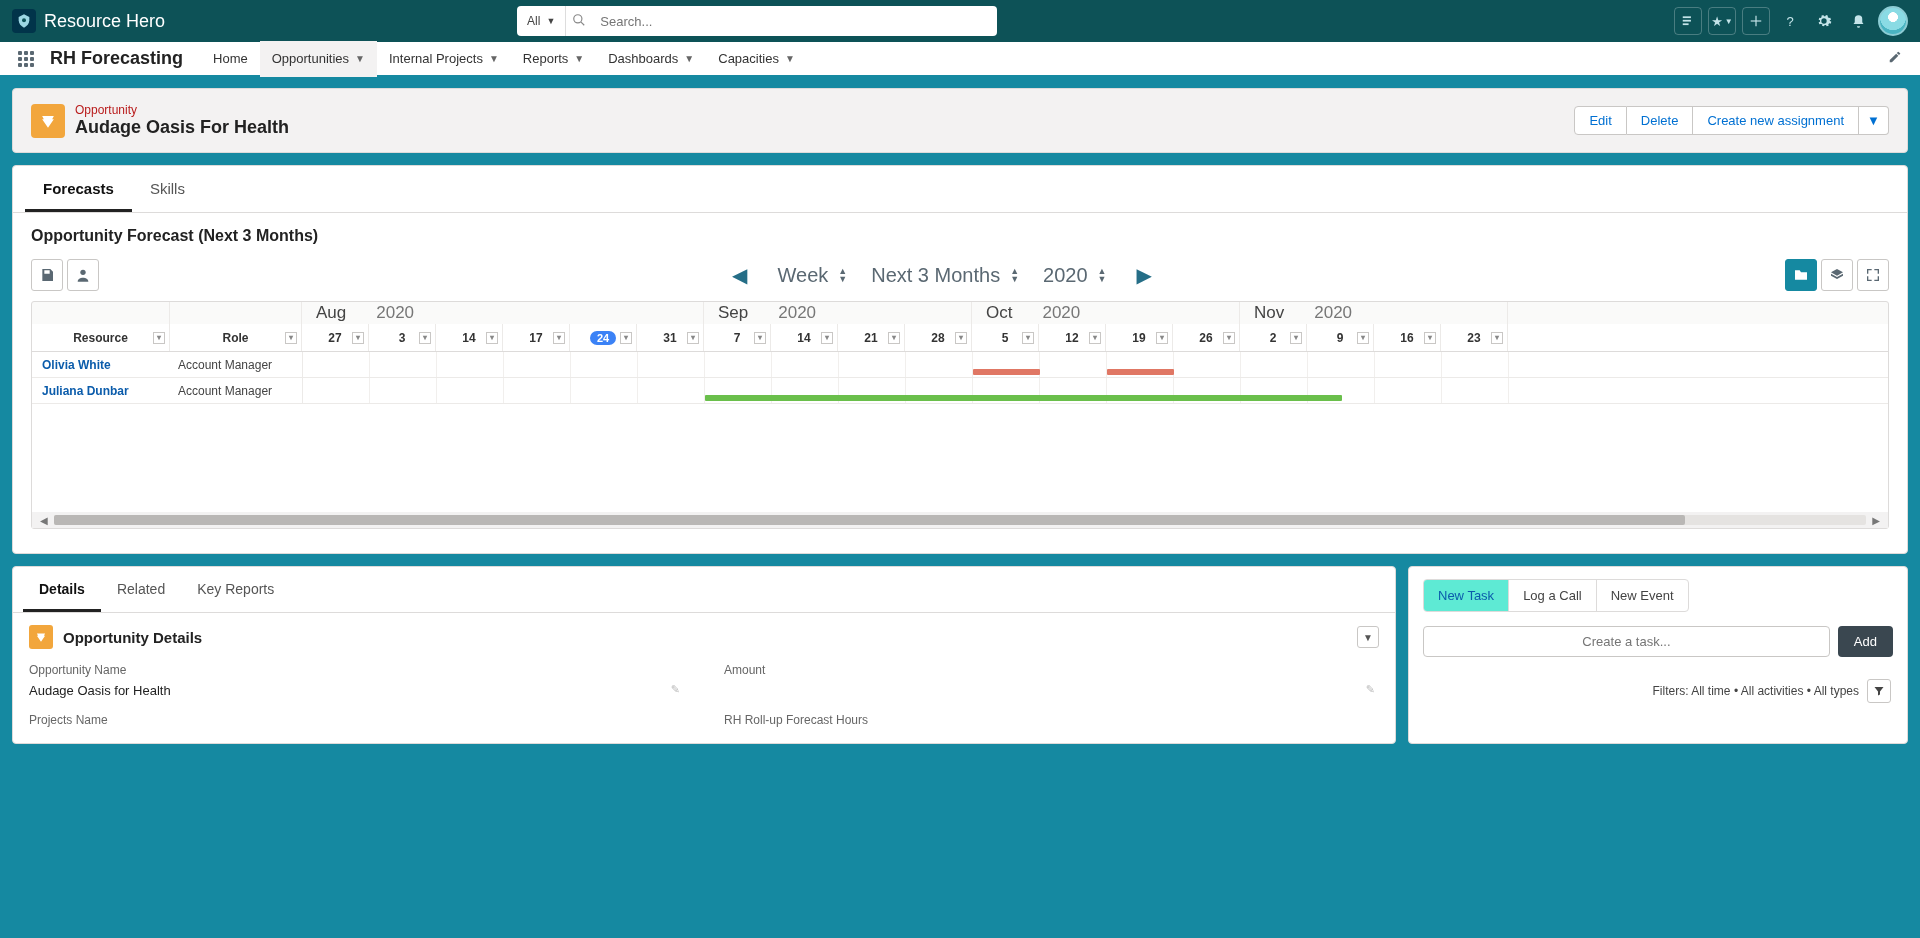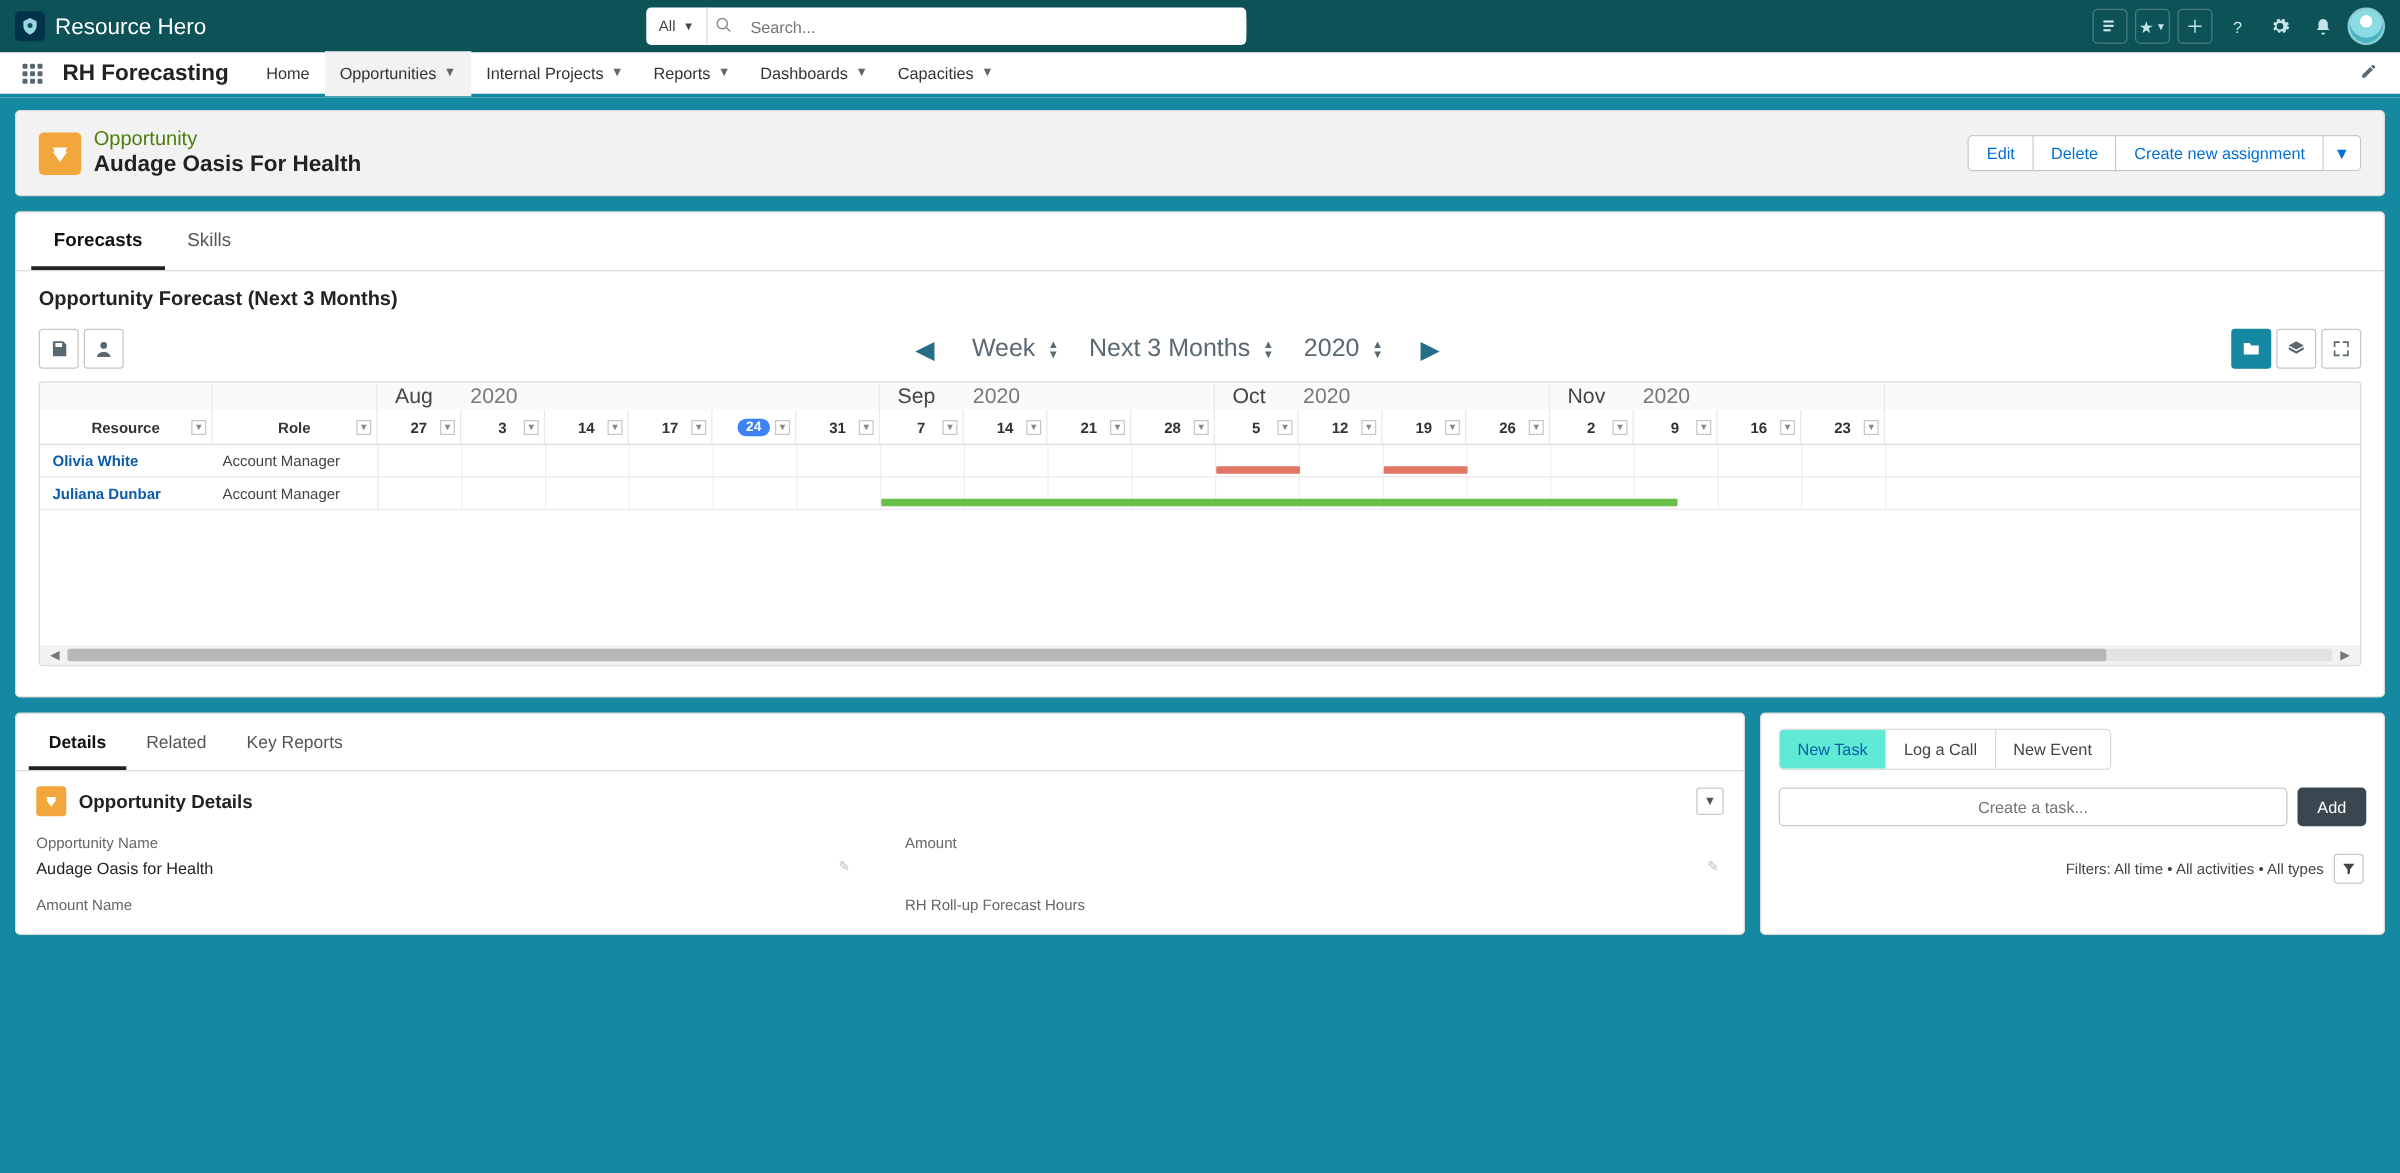--- a/index.html
+++ b/index.html
@@ -31,21 +31,21 @@
 .nav-edit { margin-left: auto; color: #5a6872; padding: 0 10px; cursor: pointer; }
 
 
 .pagewrap { background: #1589a1; padding: 10px 12px; min-height: calc(100vh - 78px); }
 .card { background: #fff; border-radius: 4px; border: 1px solid #dddbda; }
 
 
 .recordheader { display: flex; align-items: center; padding: 14px 18px; background: #f3f2f2; border-radius: 4px; }
 .rh-icon { width: 34px; height: 34px; background: #f2a63c; border-radius: 4px; display: flex; align-items: center; justify-content: center; margin-right: 10px; }
 .rh-icon svg { fill: #fff; }
-.rh-text .objlabel { font-size: 16px; color: #4d7c0f; }
+.rh-text .objlabel { font-size: 12px; color: #b91c1c; }
 .rh-text .recname { font-size: 18px; font-weight: 600; color: #222; }
 .rh-actions { margin-left: auto; display: flex; }
 .rh-actions .abtn { border: 1px solid #c9c7c5; background: #fff; padding: 6px 14px; font-size: 13px; color: #0070d2; cursor: pointer; }
 .rh-actions .abtn:first-child { border-radius: 4px 0 0 4px; }
 .rh-actions .abtn + .abtn { border-left: none; }
 .rh-actions .abtn.more { width: 30px; padding: 6px 0; border-radius: 0 4px 4px 0; text-align: center; }
 
 
 .forecastcard { margin-top: 12px; padding: 0; }
 .tabs { display: flex; border-bottom: 1px solid #dddbda; padding: 0 12px; }
@@ -506,21 +506,21 @@
         <div class="det-grid">
           <div class="det-field">
             <div class="flabel">Opportunity Name</div>
             <div class="fval"><span>Audage Oasis for Health</span><span class="pencil">✎</span></div>
           </div>
           <div class="det-field">
             <div class="flabel">Amount</div>
             <div class="fval"><span></span><span class="pencil">✎</span></div>
           </div>
           <div class="det-field">
-            <div class="flabel">Amount Name</div>
+            <div class="flabel">Projects Name</div>
           </div>
           <div class="det-field">
             <div class="flabel">RH Roll-up Forecast Hours</div>
           </div>
         </div>
       </div>
     </div>
 
     <div class="card rightcol">
       <div class="activity-tabs-wrap">

